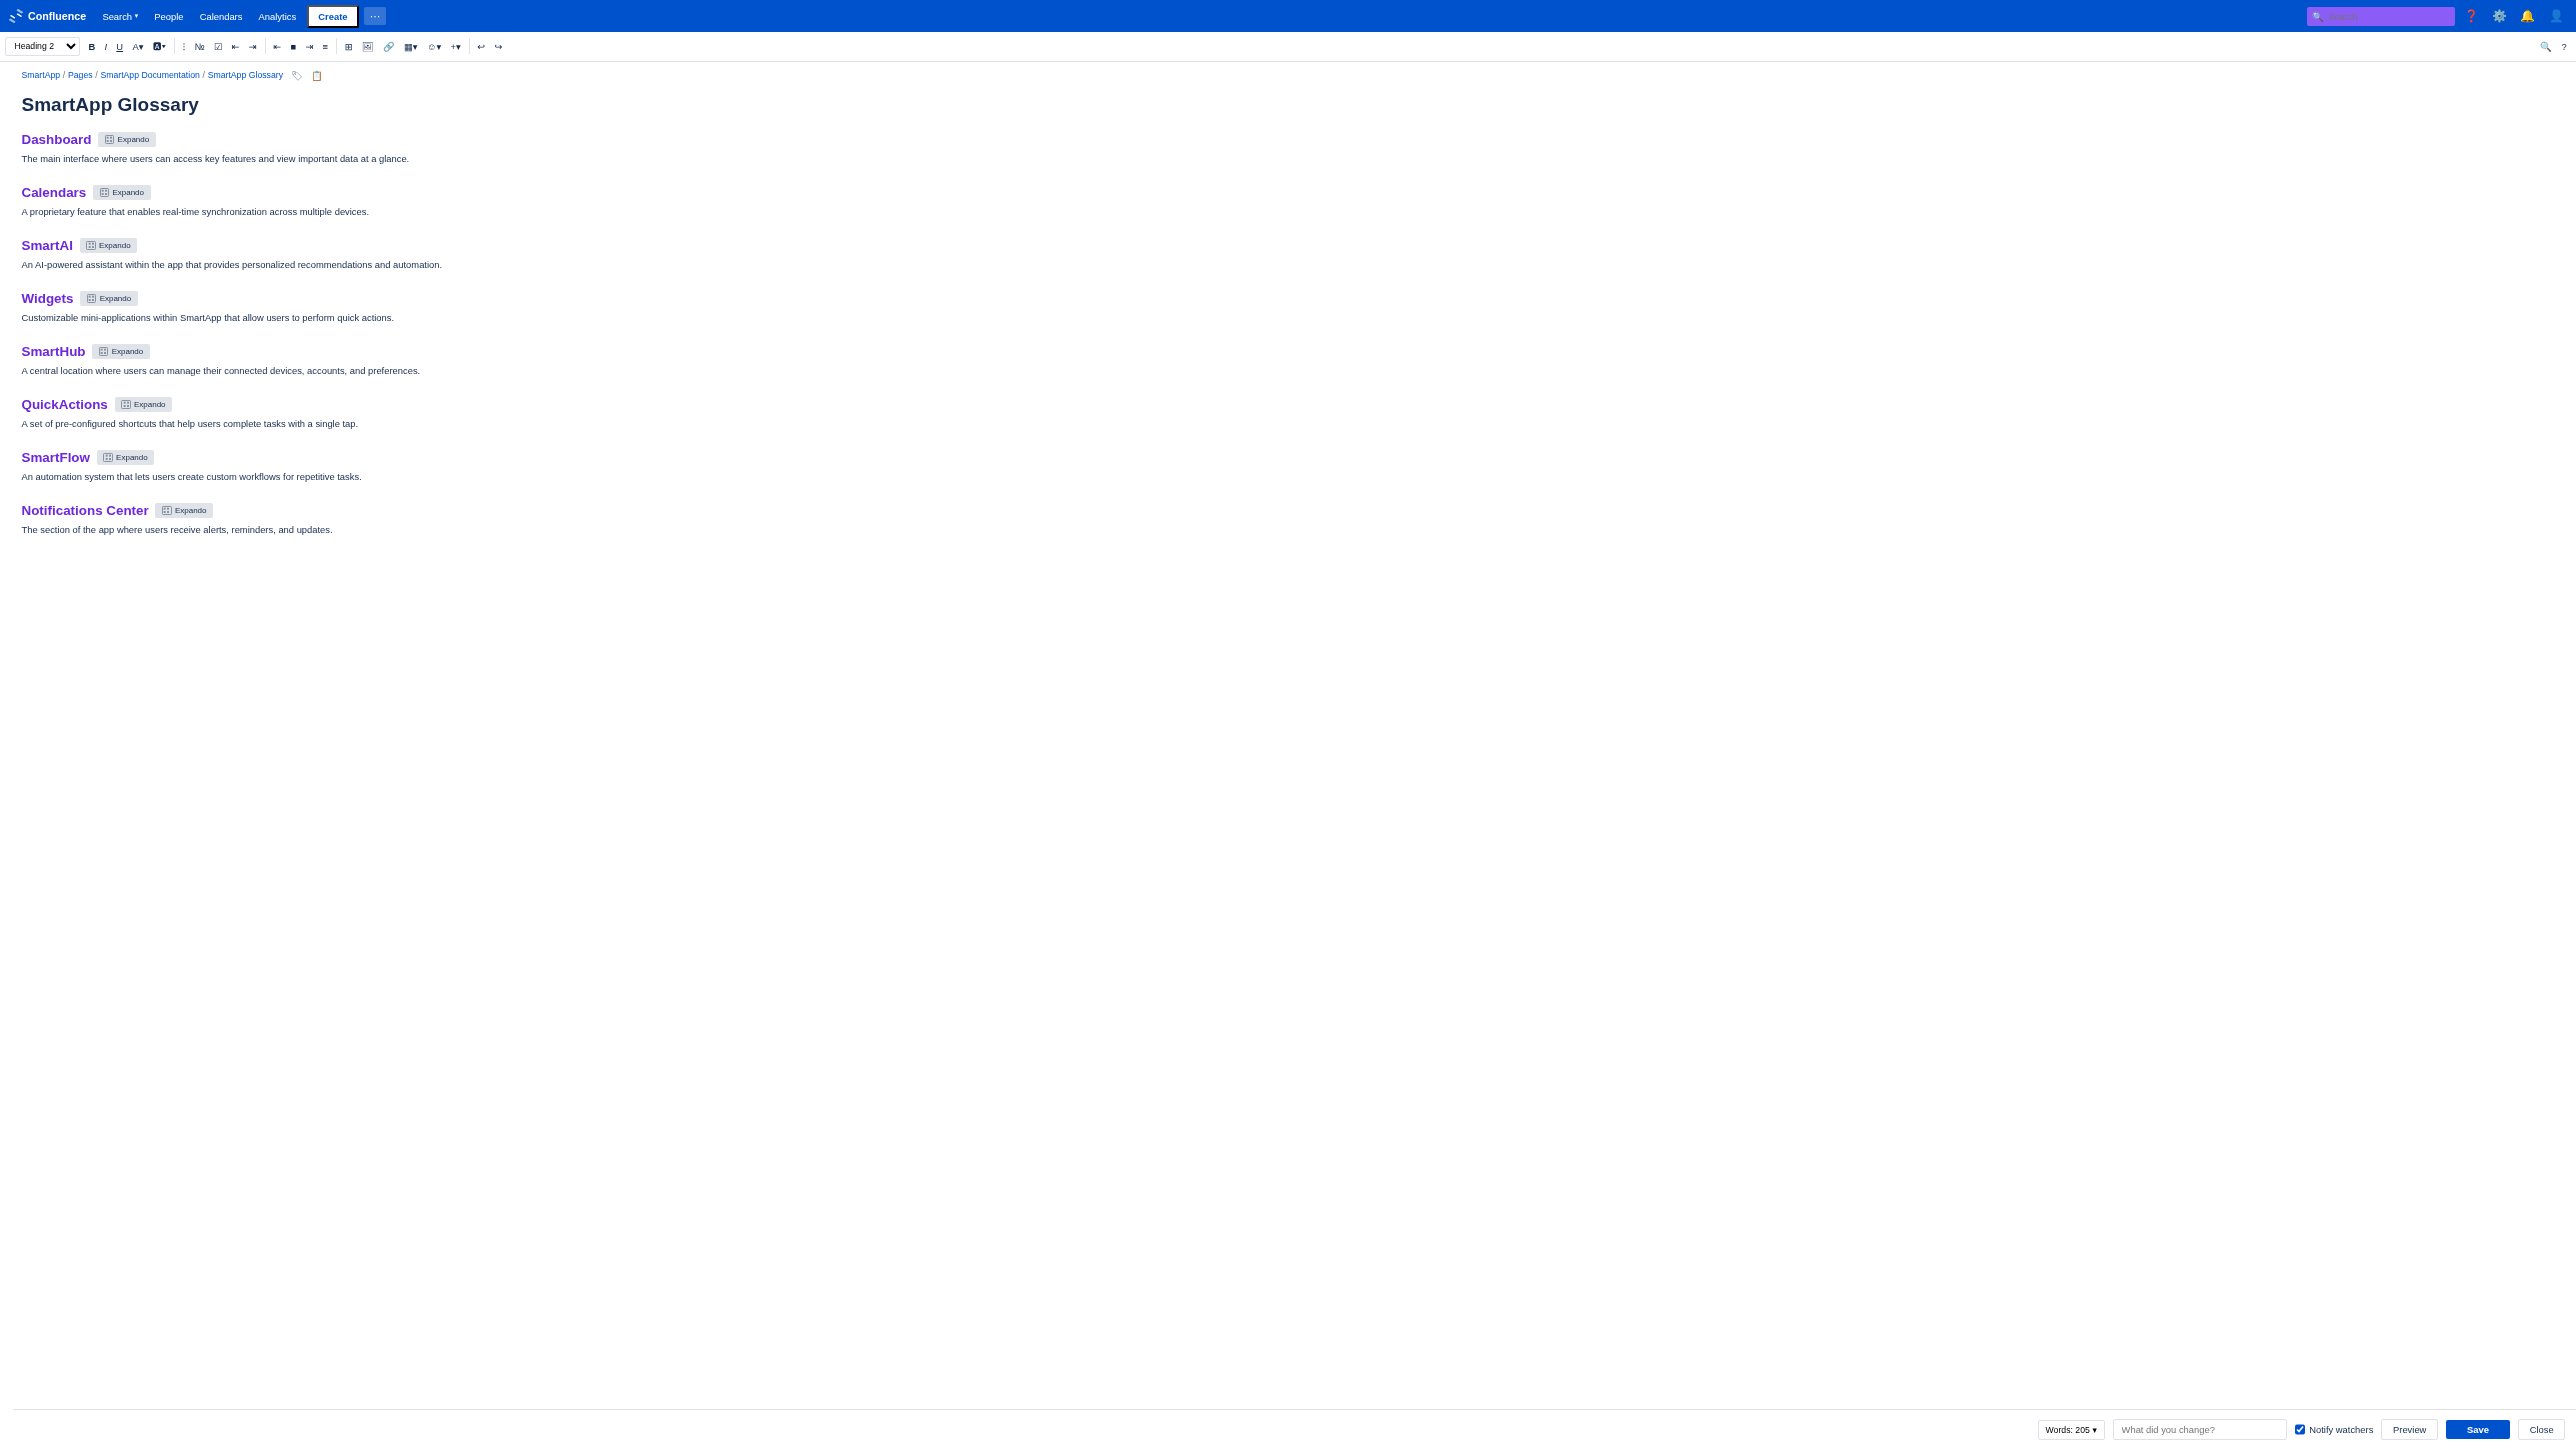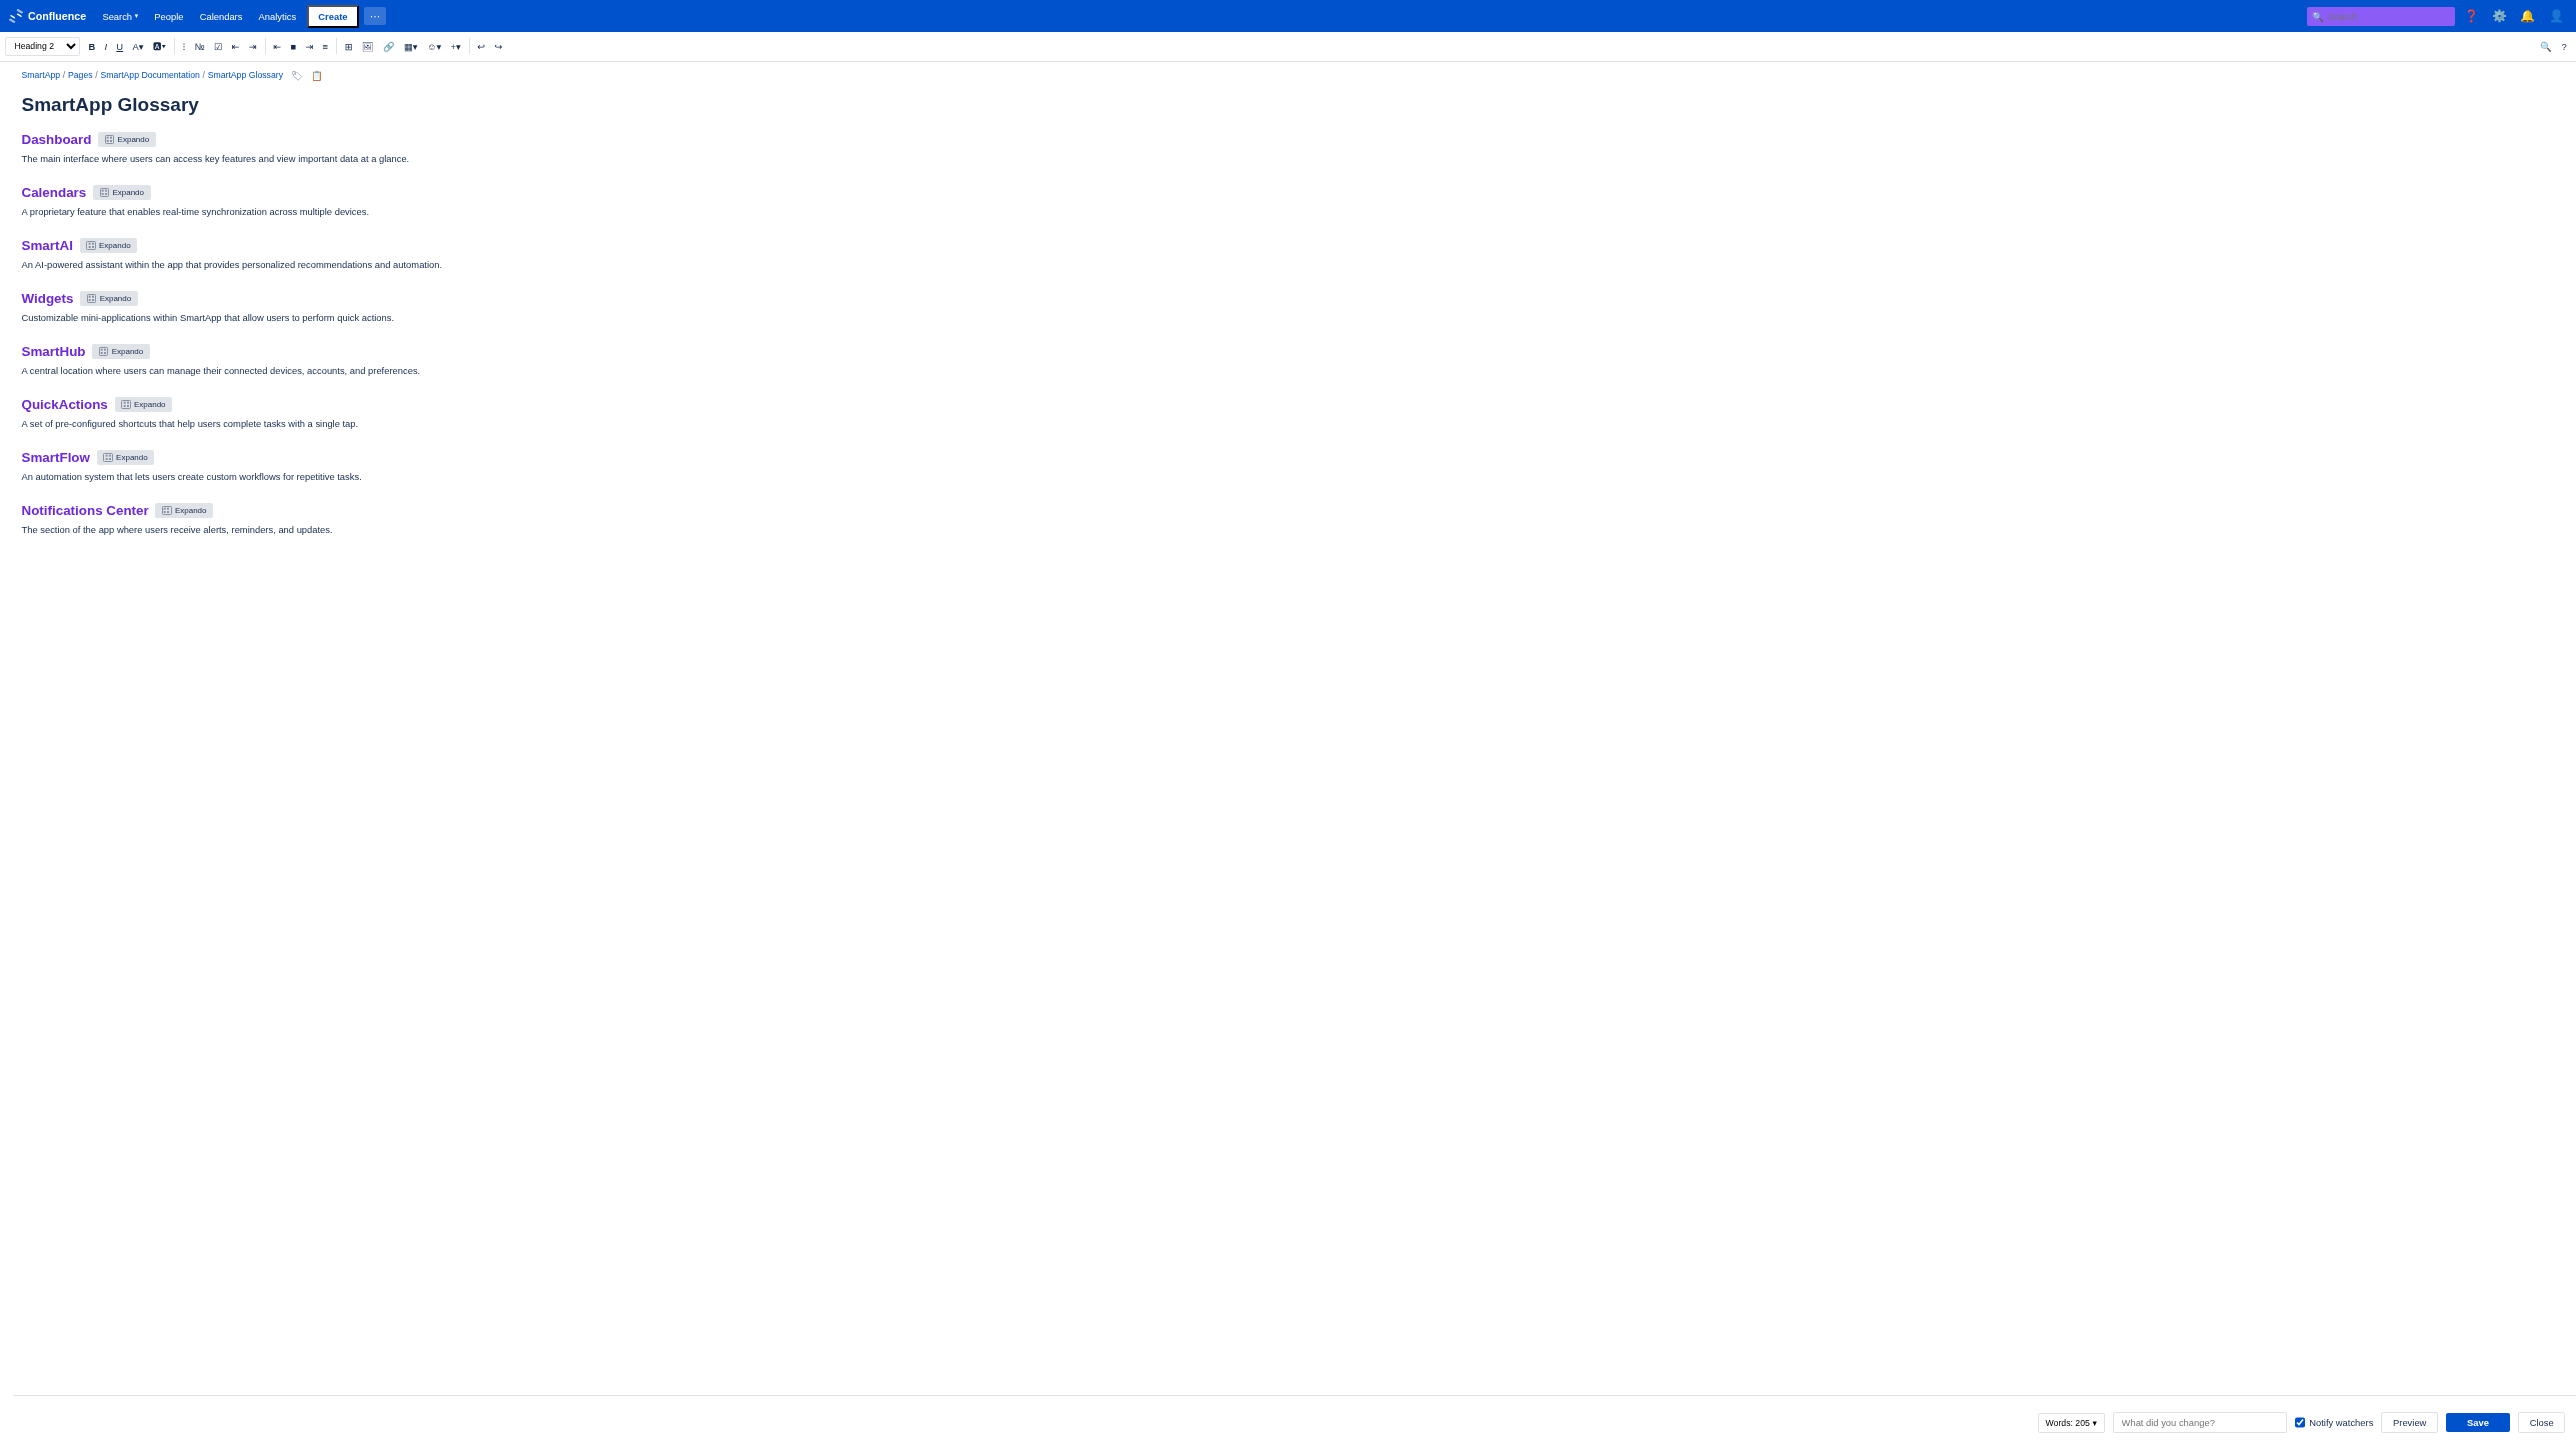--- a/index.html
+++ b/index.html
@@ -62,21 +62,21 @@
       font-size: 8px; color: #172b4d; cursor: pointer;
     }
     .expando-icon { width: 9.4px; height: 9.4px; border: 0.7px solid #8993a4; border-radius: 1.3px; display: inline-flex; align-items: center; justify-content: center; }
     .entry-desc { font-size: 9.4px; color: #172b4d; line-height: 1.6; }
 
     
     .bottom-bar {
       position: fixed; bottom: 0; left: 0; right: 0;
       background: #fff; border-top: 0.7px solid #dfe1e6;
       display: flex; align-items: center; justify-content: flex-end;
-      padding: 6.7px 10.7px; gap: 8px; height: 54px; margin-left: 13px;
+      padding: 6.7px 10.7px; gap: 8px; height: 40px; margin-left: 13px;
     }
     .words-btn {
       background: none; border: 0.7px solid #dfe1e6; border-radius: 2px;
       padding: 4px 6.7px; font-size: 8.7px; cursor: pointer; display: flex; align-items: center; gap: 2.7px;
     }
     .change-input {
       border: 0.7px solid #dfe1e6; border-radius: 2px; padding: 4px 8px;
       font-size: 9.4px; width: 174px; color: #6b778c;
     }
     .notify-wrap { display: flex; align-items: center; gap: 4px; font-size: 9.4px; }

